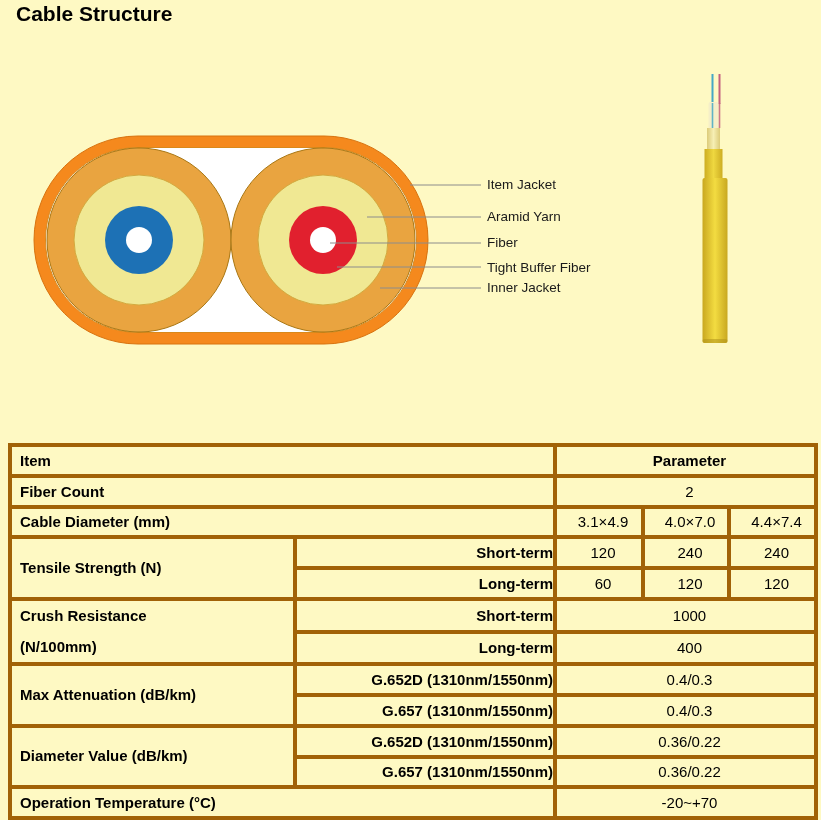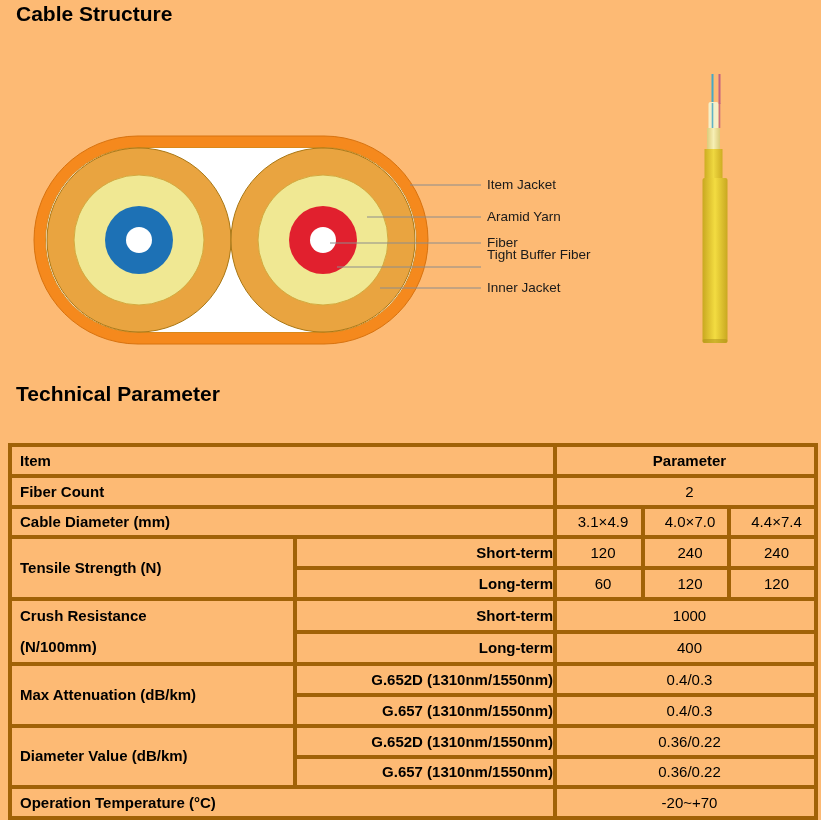--- a/index.html
+++ b/index.html
@@ -4,21 +4,21 @@
 <style>
   * { margin: 0; padding: 0; box-sizing: border-box; }
   html, body { background: #ffffff; }
   body {
     width: 821px; height: 820px;
     font-family: "Liberation Sans", "DejaVu Sans", sans-serif;
     color: #000;
     position: relative;
     overflow: hidden;
   }
-  .page { position: relative; width: 821px; height: 820px; background: #fdba74; }
+  .page { position: relative; width: 821px; height: 820px; background: #fef9c3; }
 
   .heading {
     position: absolute; left: 16px;
     font-size: 21px; font-weight: bold; color: #000;
     letter-spacing: 0px;
   }
   #h-cable { top: 2px; }
   #h-tech  { top: 382px; }
 
   .figure-svg { position: absolute; left: 0; top: 40px; }
@@ -106,24 +106,23 @@
       <rect x="707" y="88" width="13" height="23" fill="url(#tubeGrad)"></rect>
       <rect x="704.5" y="109" width="18" height="30" fill="url(#midGrad)"></rect>
       <rect x="702.5" y="138" width="25" height="165" rx="2" fill="url(#mainGrad)"></rect>
       <rect x="702.5" y="299" width="25" height="4" rx="2" fill="#B0941C" fill-opacity="0.55"></rect>
     </g>
   </svg>
 
   <span class="fig-label" style="top:176px">Item Jacket</span>
   <span class="fig-label" style="top:208px">Aramid Yarn</span>
   <span class="fig-label" style="top:234px">Fiber</span>
-  <span class="fig-label" style="top:246px">Tight Buffer Fiber</span>
+  <span class="fig-label" style="top:259px">Tight Buffer Fiber</span>
   <span class="fig-label" style="top:279px">Inner Jacket</span>
 
-  <div class="heading" id="h-tech">Technical Parameter</div>
 
   <table class="spec">
     <colgroup>
       <col style="width:285px">
         <col style="width:260px">
       <col style="width:88px">
         <col style="width:86px">
         <col style="width:87px">
     </colgroup>
     <tbody>

